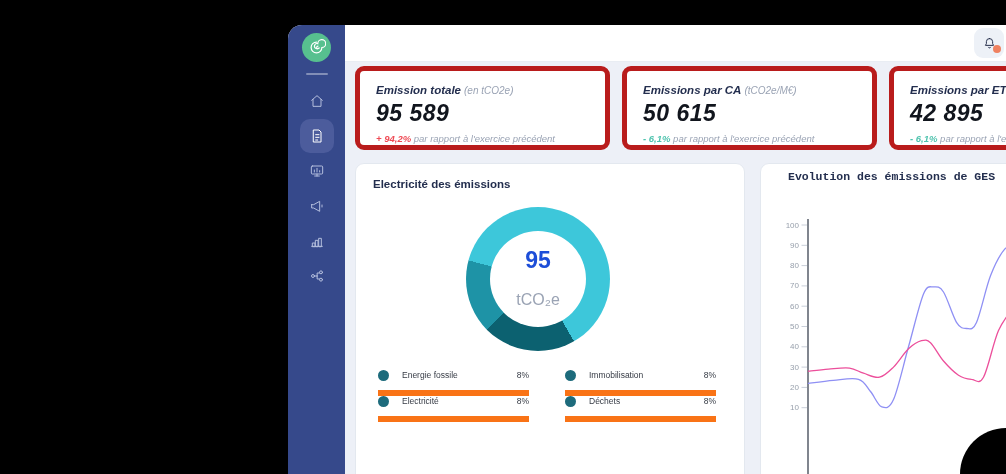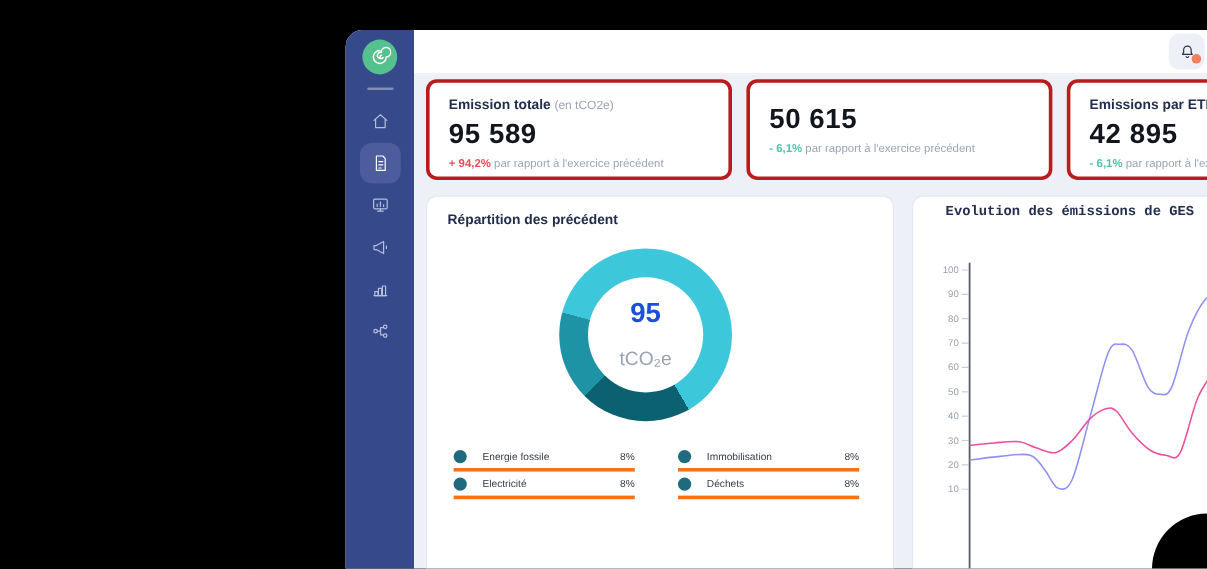--- a/index.html
+++ b/index.html
@@ -28,43 +28,43 @@
   .title-row{display:flex;align-items:center;gap:15px;height:26px;}
   .back-btn{width:25px;height:25px;border-radius:7px;background:#eef1f6;display:flex;align-items:center;
             justify-content:center;color:#2a3350;cursor:pointer;flex-shrink:0;}
   .page-title{font-size:15.5px;font-weight:bold;color:#232e4e;letter-spacing:.2px;}
   .tabs{display:flex;gap:15px;margin-top:9px;padding-left:5px;}
   .tab{font-size:12.5px;color:#4b5568;padding:0 2px 8px;border-bottom:2.5px solid transparent;cursor:pointer;}
   .tab.active{color:#1f2a47;font-weight:bold;border-bottom-color:#2eb28f;}
   .content{flex:1;background:#edf0f7;padding:4px 0 0 10px;overflow:hidden;}
   
   .stat-row{display:flex;gap:12px;margin-bottom:13px;}
-  .stat-card{width:255px;height:84px;background:#fff;border:3px solid #b91c1c;border-radius:9px;
-             box-sizing:border-box;padding:13px 16px 0;flex-shrink:0;}
+  .stat-card{width:255px;height:84px;background:#fff;border:5px solid #b91c1c;border-radius:9px;
+             box-sizing:border-box;padding:13px 16px 0;flex-shrink:0;font-style:italic;}
   .stat-title{font-size:11.5px;color:#232e4e;font-weight:bold;}
   .stat-unit{font-size:10px;color:#9aa3b4;font-weight:normal;margin-left:3px;}
   .stat-value{font-size:23px;font-weight:bold;color:#11151d;margin-top:4px;letter-spacing:.5px;}
   .stat-delta{font-size:9.5px;color:#9aa3b4;margin-top:6px;}
   .delta-sign{font-weight:bold;}
   
   .charts-row{display:flex;gap:15px;}
   .chart-card{background:#fff;border:1px solid #e3e8ef;border-radius:9px;flex-shrink:0;position:relative;
               box-sizing:border-box;}
   .donut-card{width:390px;height:340px;}
   .line-card{width:390px;height:340px;}
   .card-title{position:absolute;top:14px;left:17px;font-size:11.5px;font-weight:bold;color:#232e4e;}
   .line-card .card-title{left:27px;top:6px;font-family:Liberation Mono, monospace;}
   .donut{position:absolute;left:110px;top:43px;width:144px;height:144px;border-radius:50%;}
   .donut-hole{position:absolute;left:24px;top:24px;width:96px;height:96px;background:#fff;border-radius:50%;
               display:flex;flex-direction:column;align-items:center;justify-content:center;}
   .donut-value{font-size:23px;font-weight:bold;color:#1d4ed8;line-height:1;}
   .donut-unit{font-size:16px;color:#9aa3b4;margin-top:19px;}
   .legend{position:absolute;left:0;top:206px;width:100%;box-sizing:border-box;padding:0 28px 0 22px;
           display:grid;grid-template-columns:1fr 1fr;column-gap:36px;}
-  .legend-item{display:flex;align-items:center;height:20px;border-bottom:3px solid #f97316;}
+  .legend-item{display:flex;height:20px;border-bottom:6px solid #f97316;}
   .legend-dot{width:11px;height:11px;border-radius:50%;flex-shrink:0;}
   .legend-label{font-size:8.5px;color:#363b45;margin-left:13px;}
   .legend-value{margin-left:auto;font-size:8.5px;color:#363b45;}
   .line-svg{position:absolute;left:0;top:0;}
   
   .corner-cut{position:absolute;right:0;bottom:0;width:46px;height:46px;background:#000;
               border-top-left-radius:100%;z-index:5;}
 </style>
 </head>
 <body>
@@ -137,34 +137,35 @@
 
       <div class="content">
 
         <div class="stat-row">
           <div class="stat-card">
             <div class="stat-title"><span>Emission totale</span><span class="stat-unit">(en tCO2e)</span></div>
             <div class="stat-value">95 589</div>
             <div class="stat-delta"><span class="delta-sign" style="color: rgb(239, 75, 85);">+ 94,2%</span> <span>par rapport à l'exercice précédent</span></div>
           </div>
           <div class="stat-card">
+            <div class="stat-title"><span>Emissions par CA</span><span class="stat-unit">(tCO2e/M€)</span></div>
             <div class="stat-value">50 615</div>
             <div class="stat-delta"><span class="delta-sign" style="color: rgb(79, 195, 174);">- 6,1%</span> <span>par rapport à l'exercice précédent</span></div>
           </div>
           <div class="stat-card">
             <div class="stat-title"><span>Emissions par ETP</span></div>
             <div class="stat-value">42 895</div>
             <div class="stat-delta"><span class="delta-sign" style="color: rgb(79, 195, 174);">- 6,1%</span> <span>par rapport à l'exercice précédent</span></div>
           </div>
         </div>
 
         <div class="charts-row">
 
           <div class="chart-card donut-card">
-            <div class="card-title">Répartition des précédent</div>
+            <div class="card-title">Electricité des émissions</div>
             <div class="donut" style="background: conic-gradient(from 150deg, rgb(12, 97, 112) 0deg, rgb(12, 97, 112) 75deg, rgb(30, 147, 166) 75deg, rgb(30, 147, 166) 135deg, rgb(61, 199, 218) 135deg, rgb(61, 199, 218) 360deg);">
               <div class="donut-hole">
                 <div class="donut-value">95</div>
                 <div class="donut-unit">tCO₂e</div>
               </div>
             </div>
             <div class="legend">
               <div class="legend-item">
                 <span class="legend-dot" style="background: rgb(29, 107, 124);"></span>
                 <span class="legend-label">Energie fossile</span>

